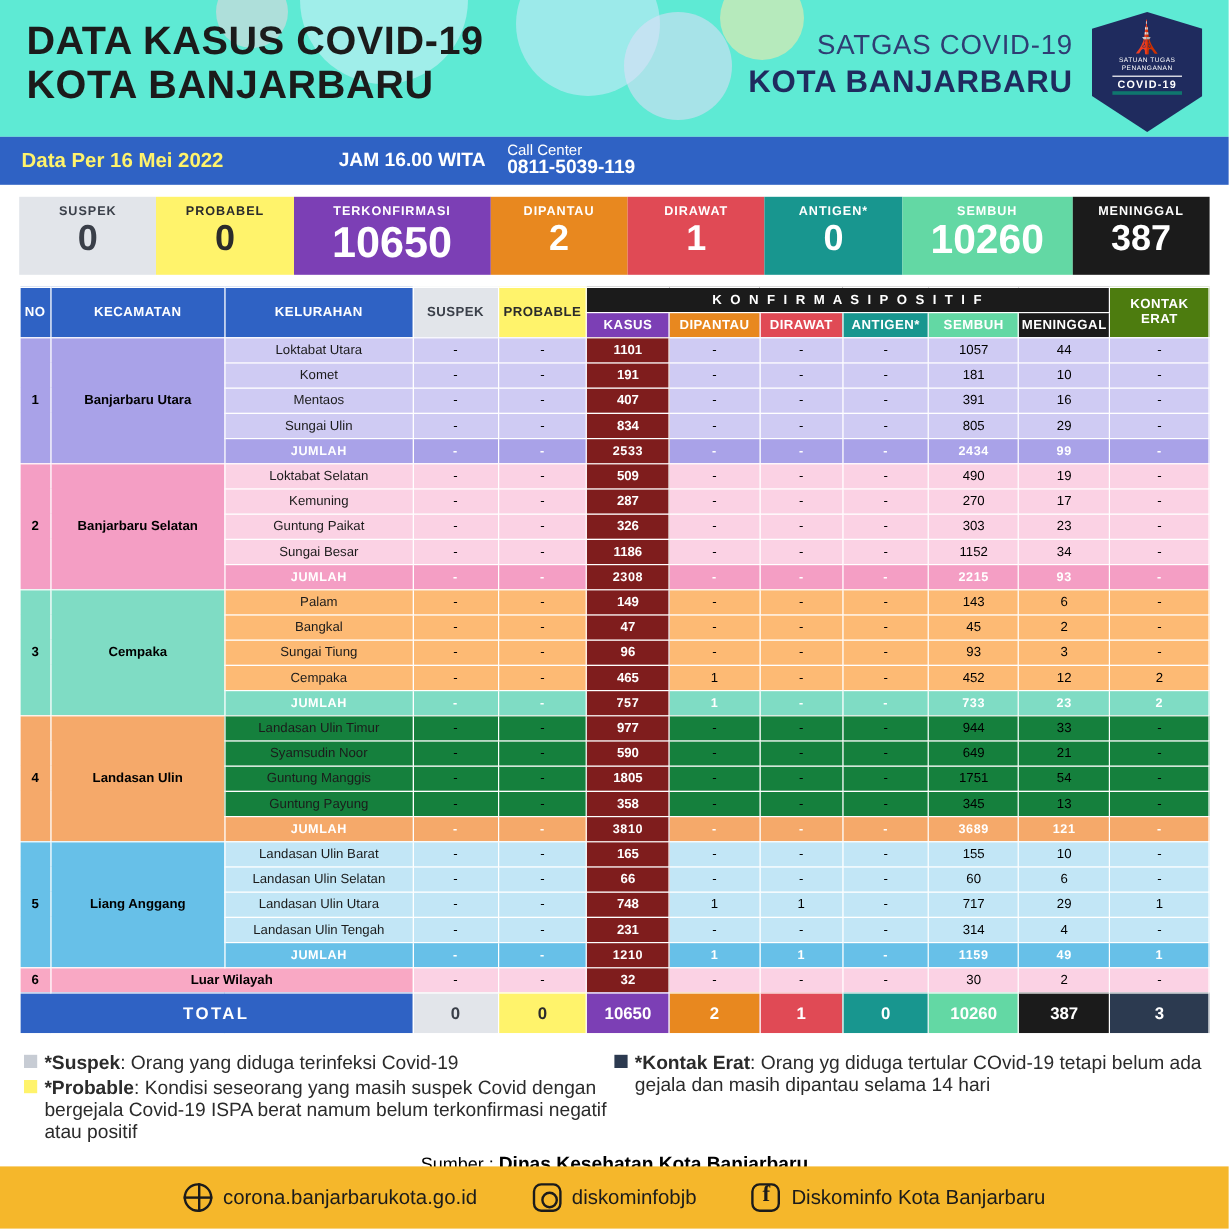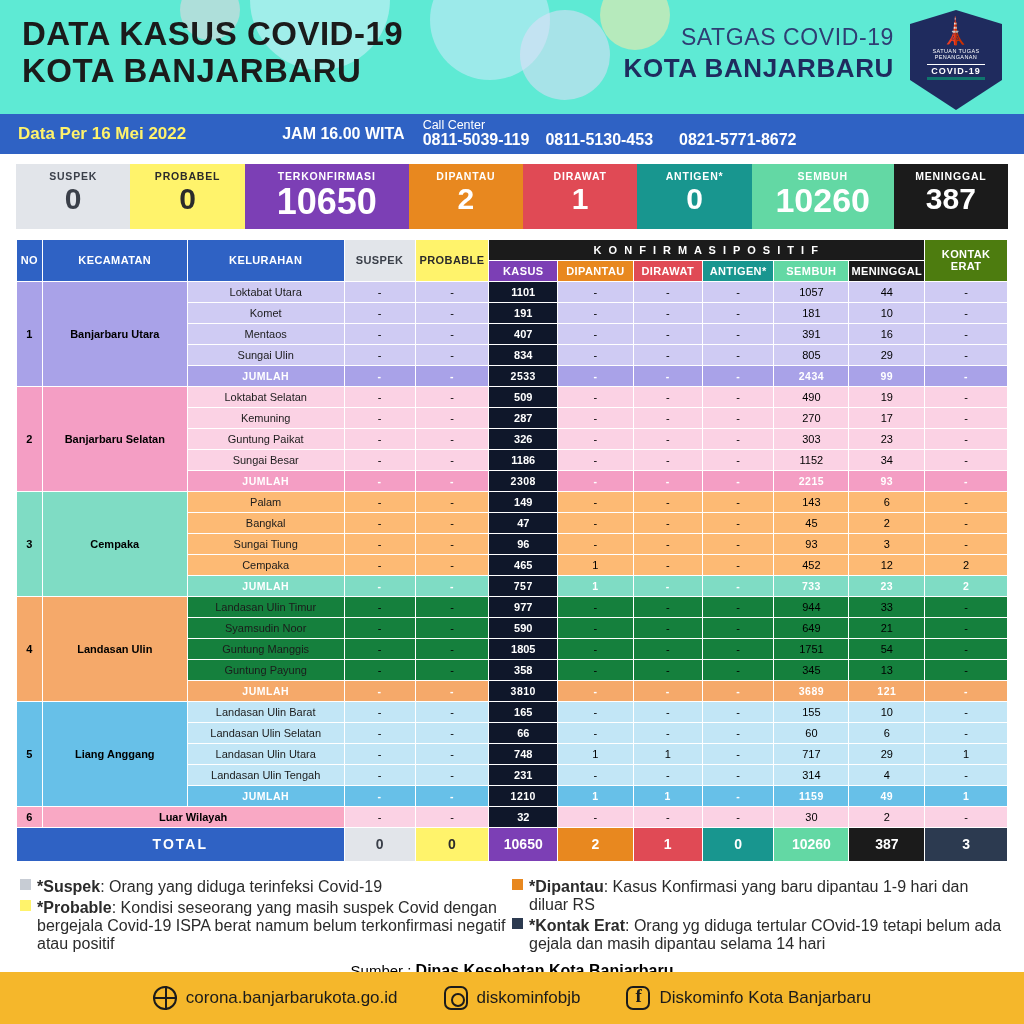--- a/index.html
+++ b/index.html
@@ -98,21 +98,21 @@
   .h-dipantau { background:#e8881f; width:76px; }
   .h-dirawat { background:#e04a55; width:70px; }
   .h-antigen { background:#18968f; width:72px; }
   .h-sembuh { background:#63d8a4; width:76px; }
   .h-meninggal { background:#1b1b1b; width:76px; }
   .h-kontak { background:#4d7c0f; width:84px; }
 
   td.kec { font-weight:bold; font-size:12px; }
   td.no { font-weight:bold; font-size:12px; }
   td.kel { text-align:left; padding-left:10px; font-size:11.5px; color:#1b1b1b; }
-  td.kasus { color:#fff; background:#0f172a; font-weight:bold; }
+  td.kasus { color:#fff; background:#7f1d1d; font-weight:bold; }
   tr.sum td { font-weight:bold; color:#fff; font-size:10.5px; letter-spacing:.5px; }
 
   
   .g1 { background:#a9a2e8; }   
   .g1-light { background:#cfcbf3; }
   .g2 { background:#f49ec4; }
   .g2-light { background:#fbd2e4; }
   .g3 { background:#7fdcc4; }
   .g3-light { background:#fdba74; }
   .g4 { background:#f5a96a; }
@@ -190,24 +190,20 @@
     <div class="l3">COVID-19</div>
   </div>
 </div>
 
 <div class="bluebar">
   <div class="date">Data Per 16 Mei 2022</div>
   <div class="jam">JAM 16.00 WITA</div>
   <div class="cc">
     <div class="cc1">Call Center</div>
     <div class="cc2">0811-5039-119</div>
-  </div>
-  <div class="phones">
-    <span>0811-5130-453</span>
-    <span>0821-5771-8672</span>
   </div>
 </div>
 
 <div class="kpis">
   <div class="kpi k-suspek">
     <div class="lab">SUSPEK</div>
     <div class="val">0</div>
   </div>
   <div class="kpi k-probabel">
     <div class="lab">PROBABEL</div>
@@ -606,24 +602,20 @@
       <span class="sw sw-grey"></span>
       <span class="note-txt"><b>*Suspek</b><span>: Orang yang diduga terinfeksi Covid-19</span></span>
     </div>
     <div class="note-row">
       <span class="sw sw-yellow"></span>
       <span class="note-txt"><b>*Probable</b><span>: Kondisi seseorang yang masih suspek Covid dengan bergejala Covid-19 ISPA berat namum belum terkonfirmasi negatif atau positif</span></span>
     </div>
   </div>
   <div class="col">
     <div class="note-row">
-      <span class="sw sw-orange"></span>
-      <span class="note-txt"><b>*Dipantau</b><span>: Kasus Konfirmasi yang baru dipantau 1-9 hari dan diluar RS</span></span>
-    </div>
-    <div class="note-row">
       <span class="sw sw-navy"></span>
       <span class="note-txt"><b>*Kontak Erat</b><span>: Orang yg diduga tertular COvid-19 tetapi belum ada gejala dan masih dipantau selama 14 hari</span></span>
     </div>
   </div>
 </div>
 
 <div class="sumber">
   <span>Sumber : </span><b>Dinas Kesehatan Kota Banjarbaru</b>
 </div>
 

